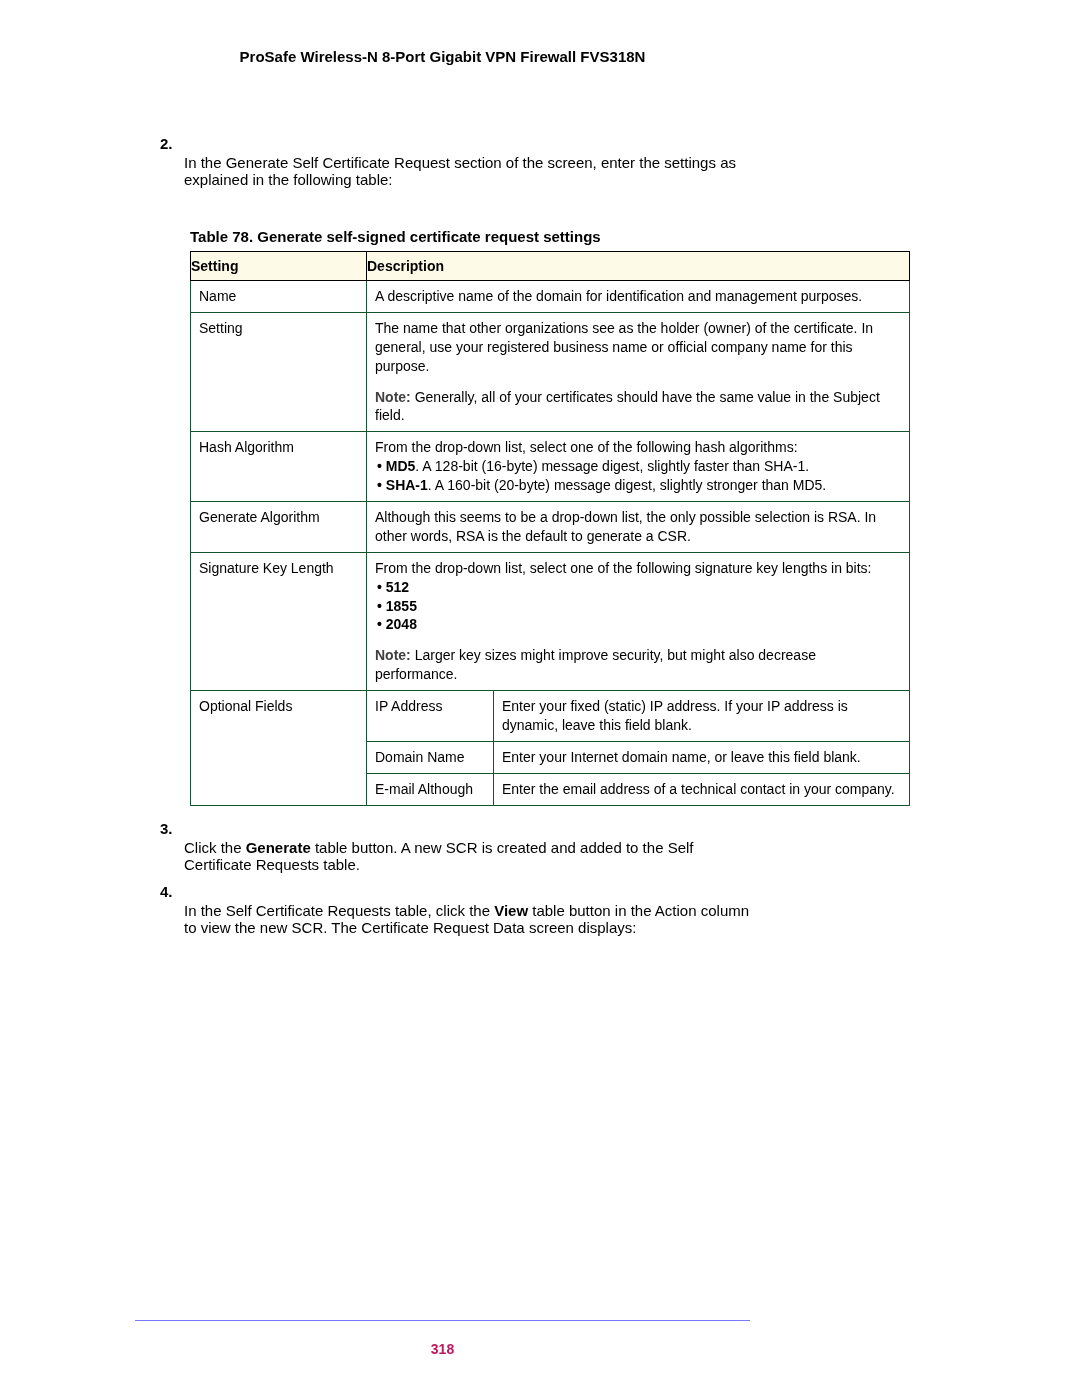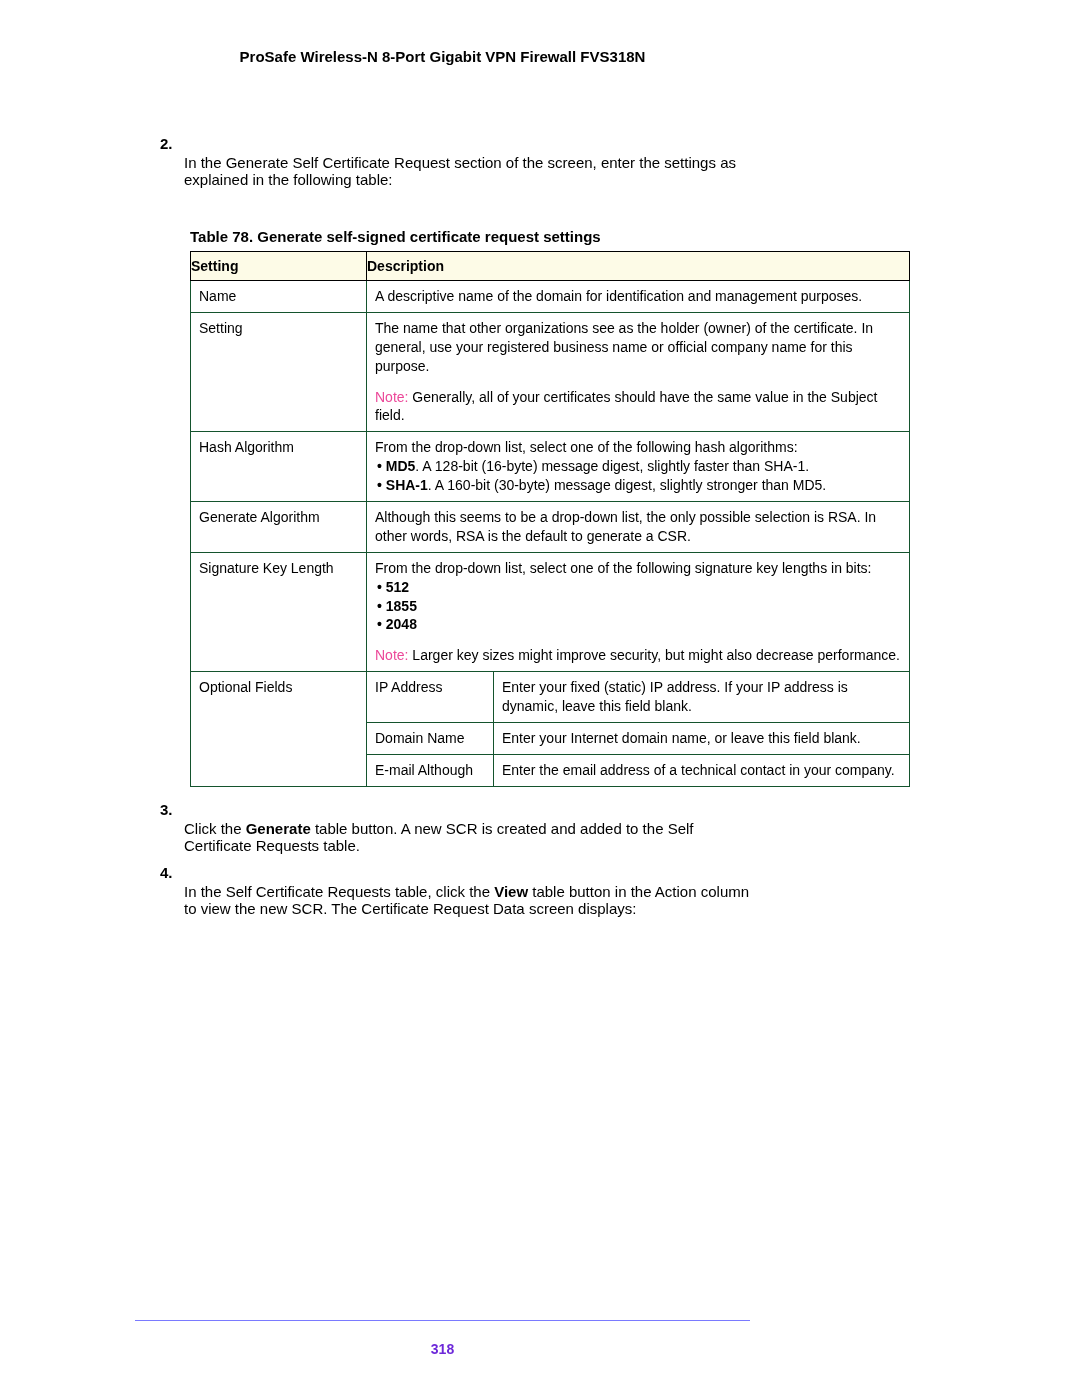--- a/index.html
+++ b/index.html
@@ -65,37 +65,37 @@
     padding: 6px 8px;
     vertical-align: top;
     line-height: 1.35;
   }
   .bullet-line {
     padding-left: 2px;
   }
   .bullet-dot {
     font-weight: bold;
   }
-  .note-word { color: #ec4899; font-weight: normal; }
+  .note-word { color: #404040; font-weight: bold; }
   .bold { font-weight: bold; }
   .para-gap { height: 12px; }
   .footer-rule {
     border: none;
     border-top: 1px solid #7a7aff;
     margin: 0 0 12px 0;
   }
   .footer {
     position: absolute;
     bottom: 40px;
     left: 135px;
     right: 135px;
     text-align: center;
   }
   .footer-text { font-weight: bold; font-size: 14px; }
-  .page-num { color: #6d28d9; font-weight: bold; font-size: 14px; margin-top: 20px; }
+  .page-num { color: #be185d; font-weight: bold; font-size: 14px; margin-top: 20px; }
   .col-setting { width: 175px; }
   .col-sub { width: 110px; }
 </style>
 </head>
 <body>
 
 <div class="page">
 
   <div class="header-title">ProSafe Wireless-N 8-Port Gigabit VPN Firewall FVS318N</div>
 
@@ -124,21 +124,21 @@
           <span>The name that other organizations see as the holder (owner) of the certificate. In general, use your registered business name or official company name for this purpose.</span>
           <div class="para-gap"></div>
           <span class="note-word">Note:</span><span>  Generally, all of your certificates should have the same value in the Subject field.</span>
         </td>
       </tr>
       <tr>
         <td>Hash Algorithm</td>
         <td colspan="2">
           <span>From the drop-down list, select one of the following hash algorithms:</span><br>
           <span class="bullet-line"><span class="bullet-dot">•  </span><span class="bold">MD5</span><span>. A 128-bit (16-byte) message digest, slightly faster than SHA-1.</span></span><br>
-          <span class="bullet-line"><span class="bullet-dot">•  </span><span class="bold">SHA-1</span><span>. A 160-bit (30-byte) message digest, slightly stronger than MD5.</span></span>
+          <span class="bullet-line"><span class="bullet-dot">•  </span><span class="bold">SHA-1</span><span>. A 160-bit (20-byte) message digest, slightly stronger than MD5.</span></span>
         </td>
       </tr>
       <tr>
         <td>Generate Algorithm</td>
         <td colspan="2">Although this seems to be a drop-down list, the only possible selection is RSA. In other words, RSA is the default to generate a CSR.</td>
       </tr>
       <tr>
         <td>Signature Key Length</td>
         <td colspan="2">
           <span>From the drop-down list, select one of the following signature key lengths in bits:</span><br>

